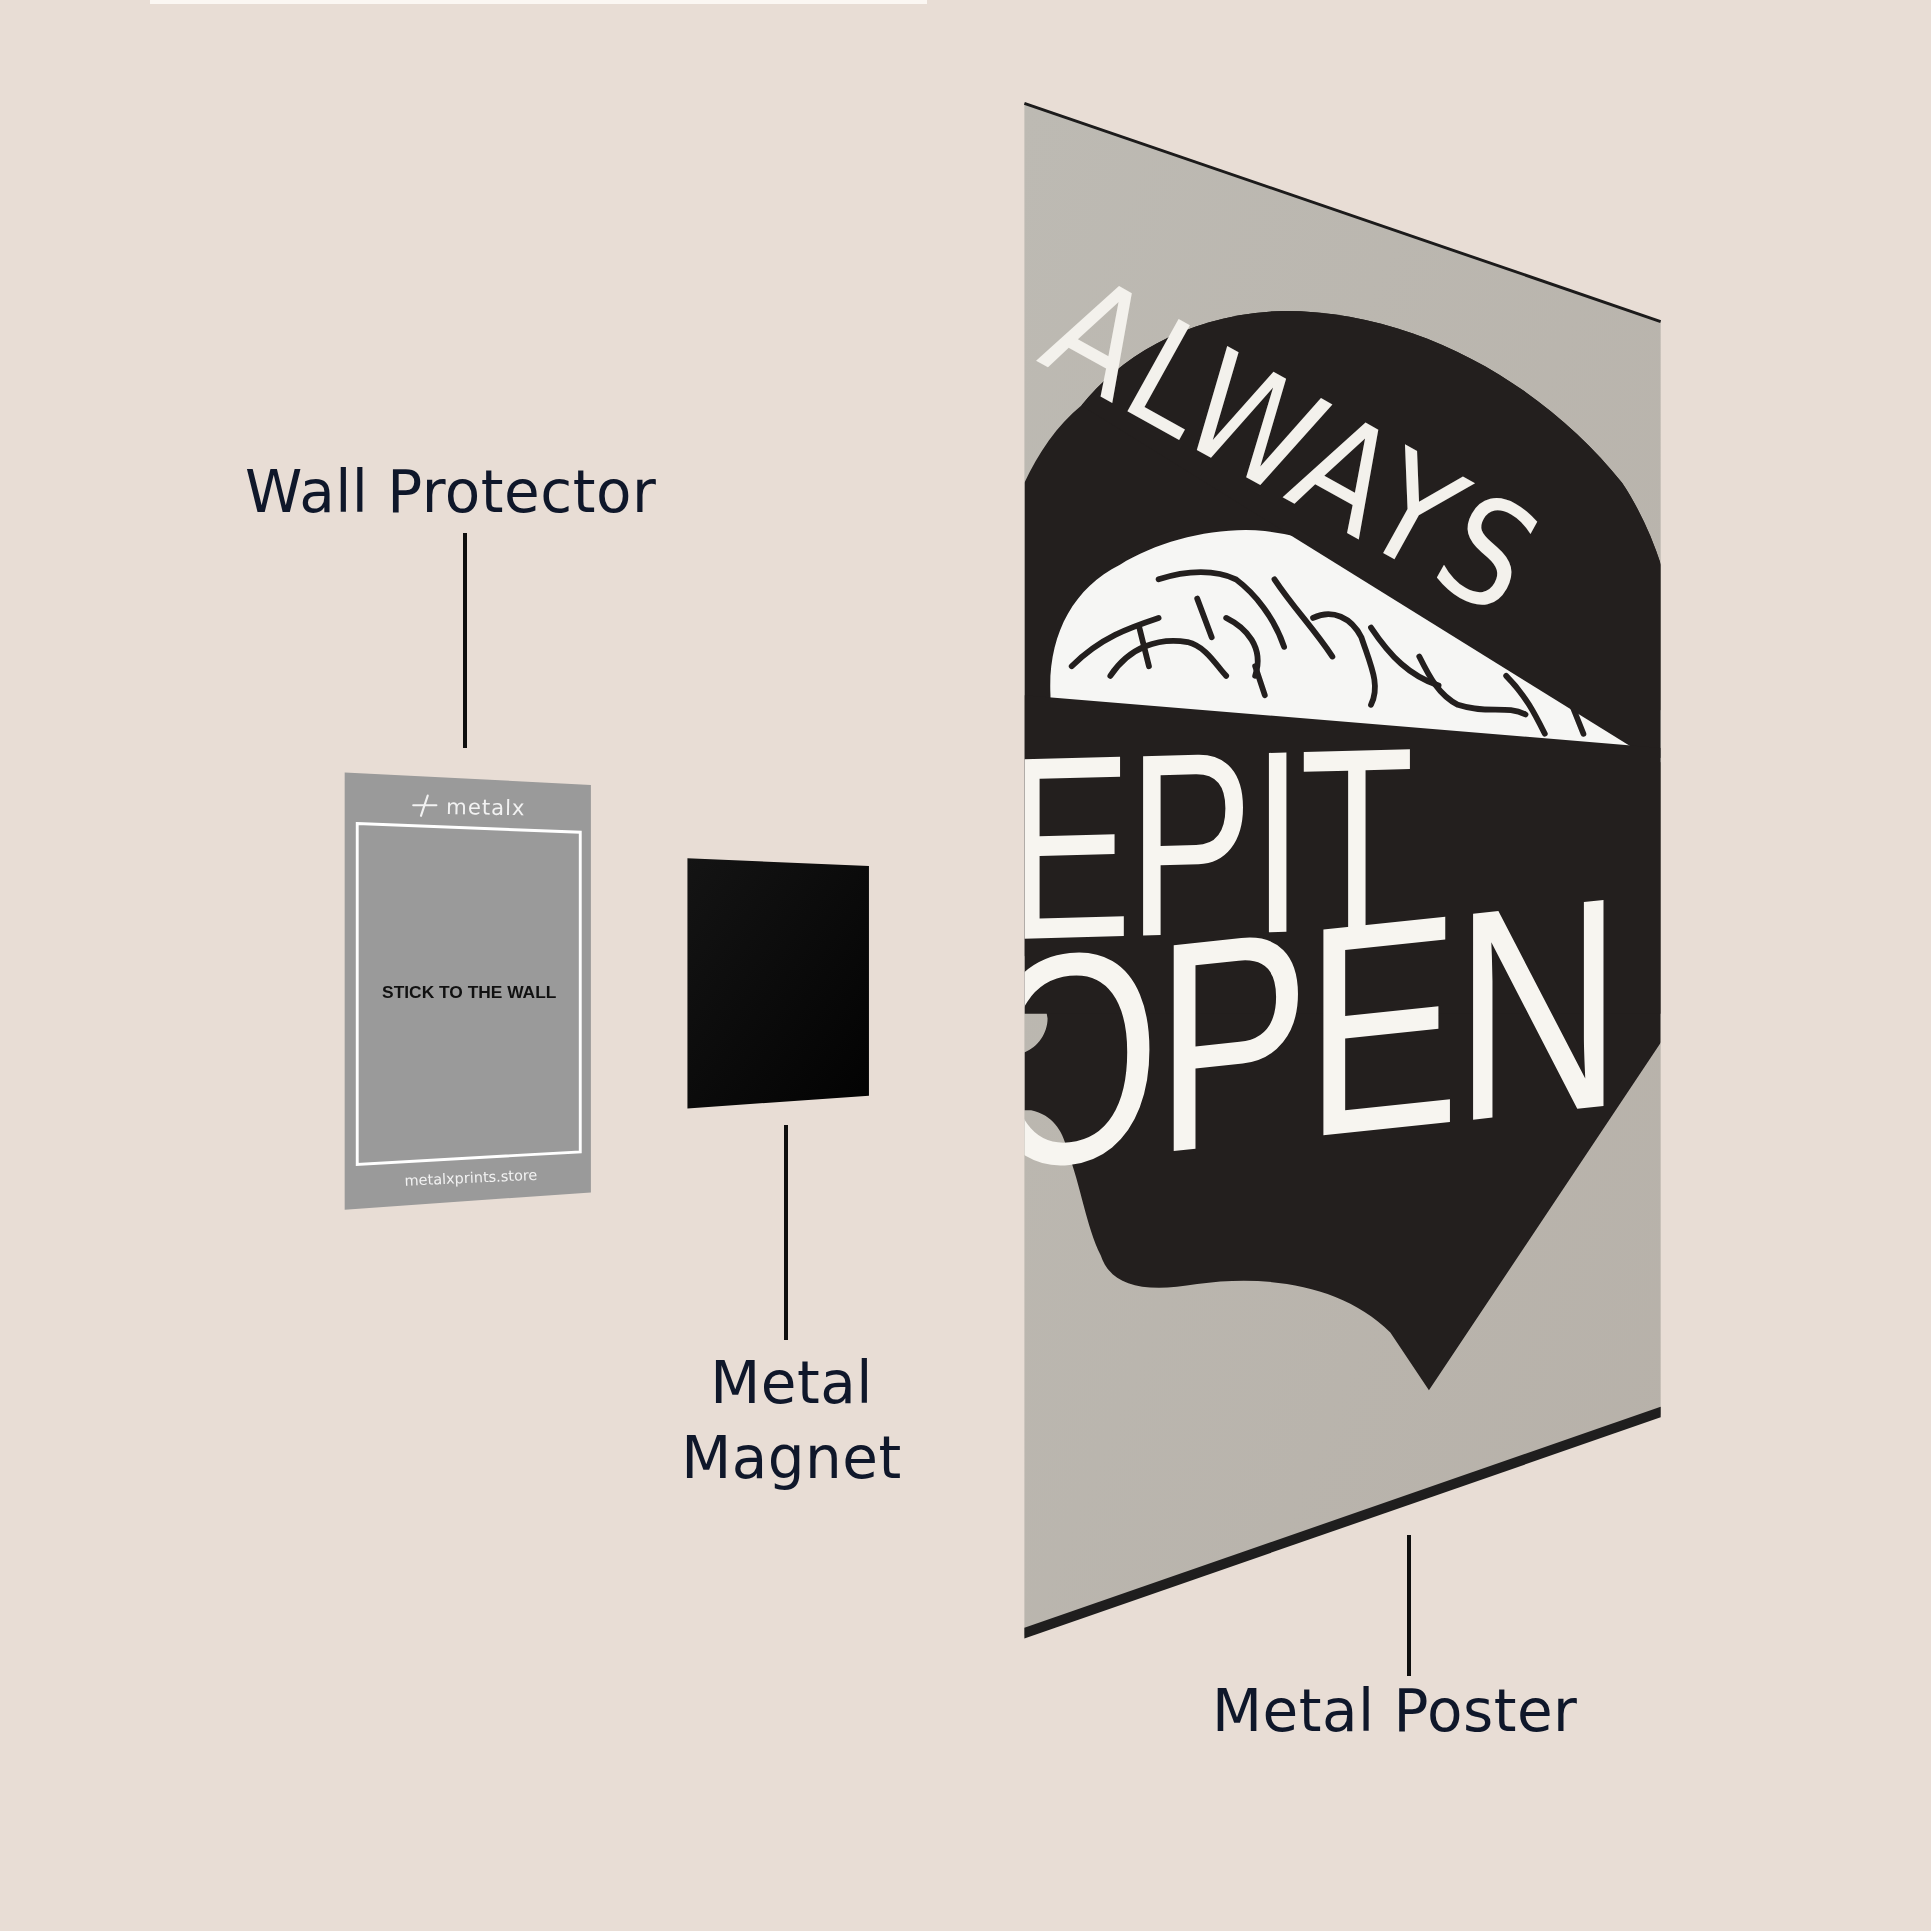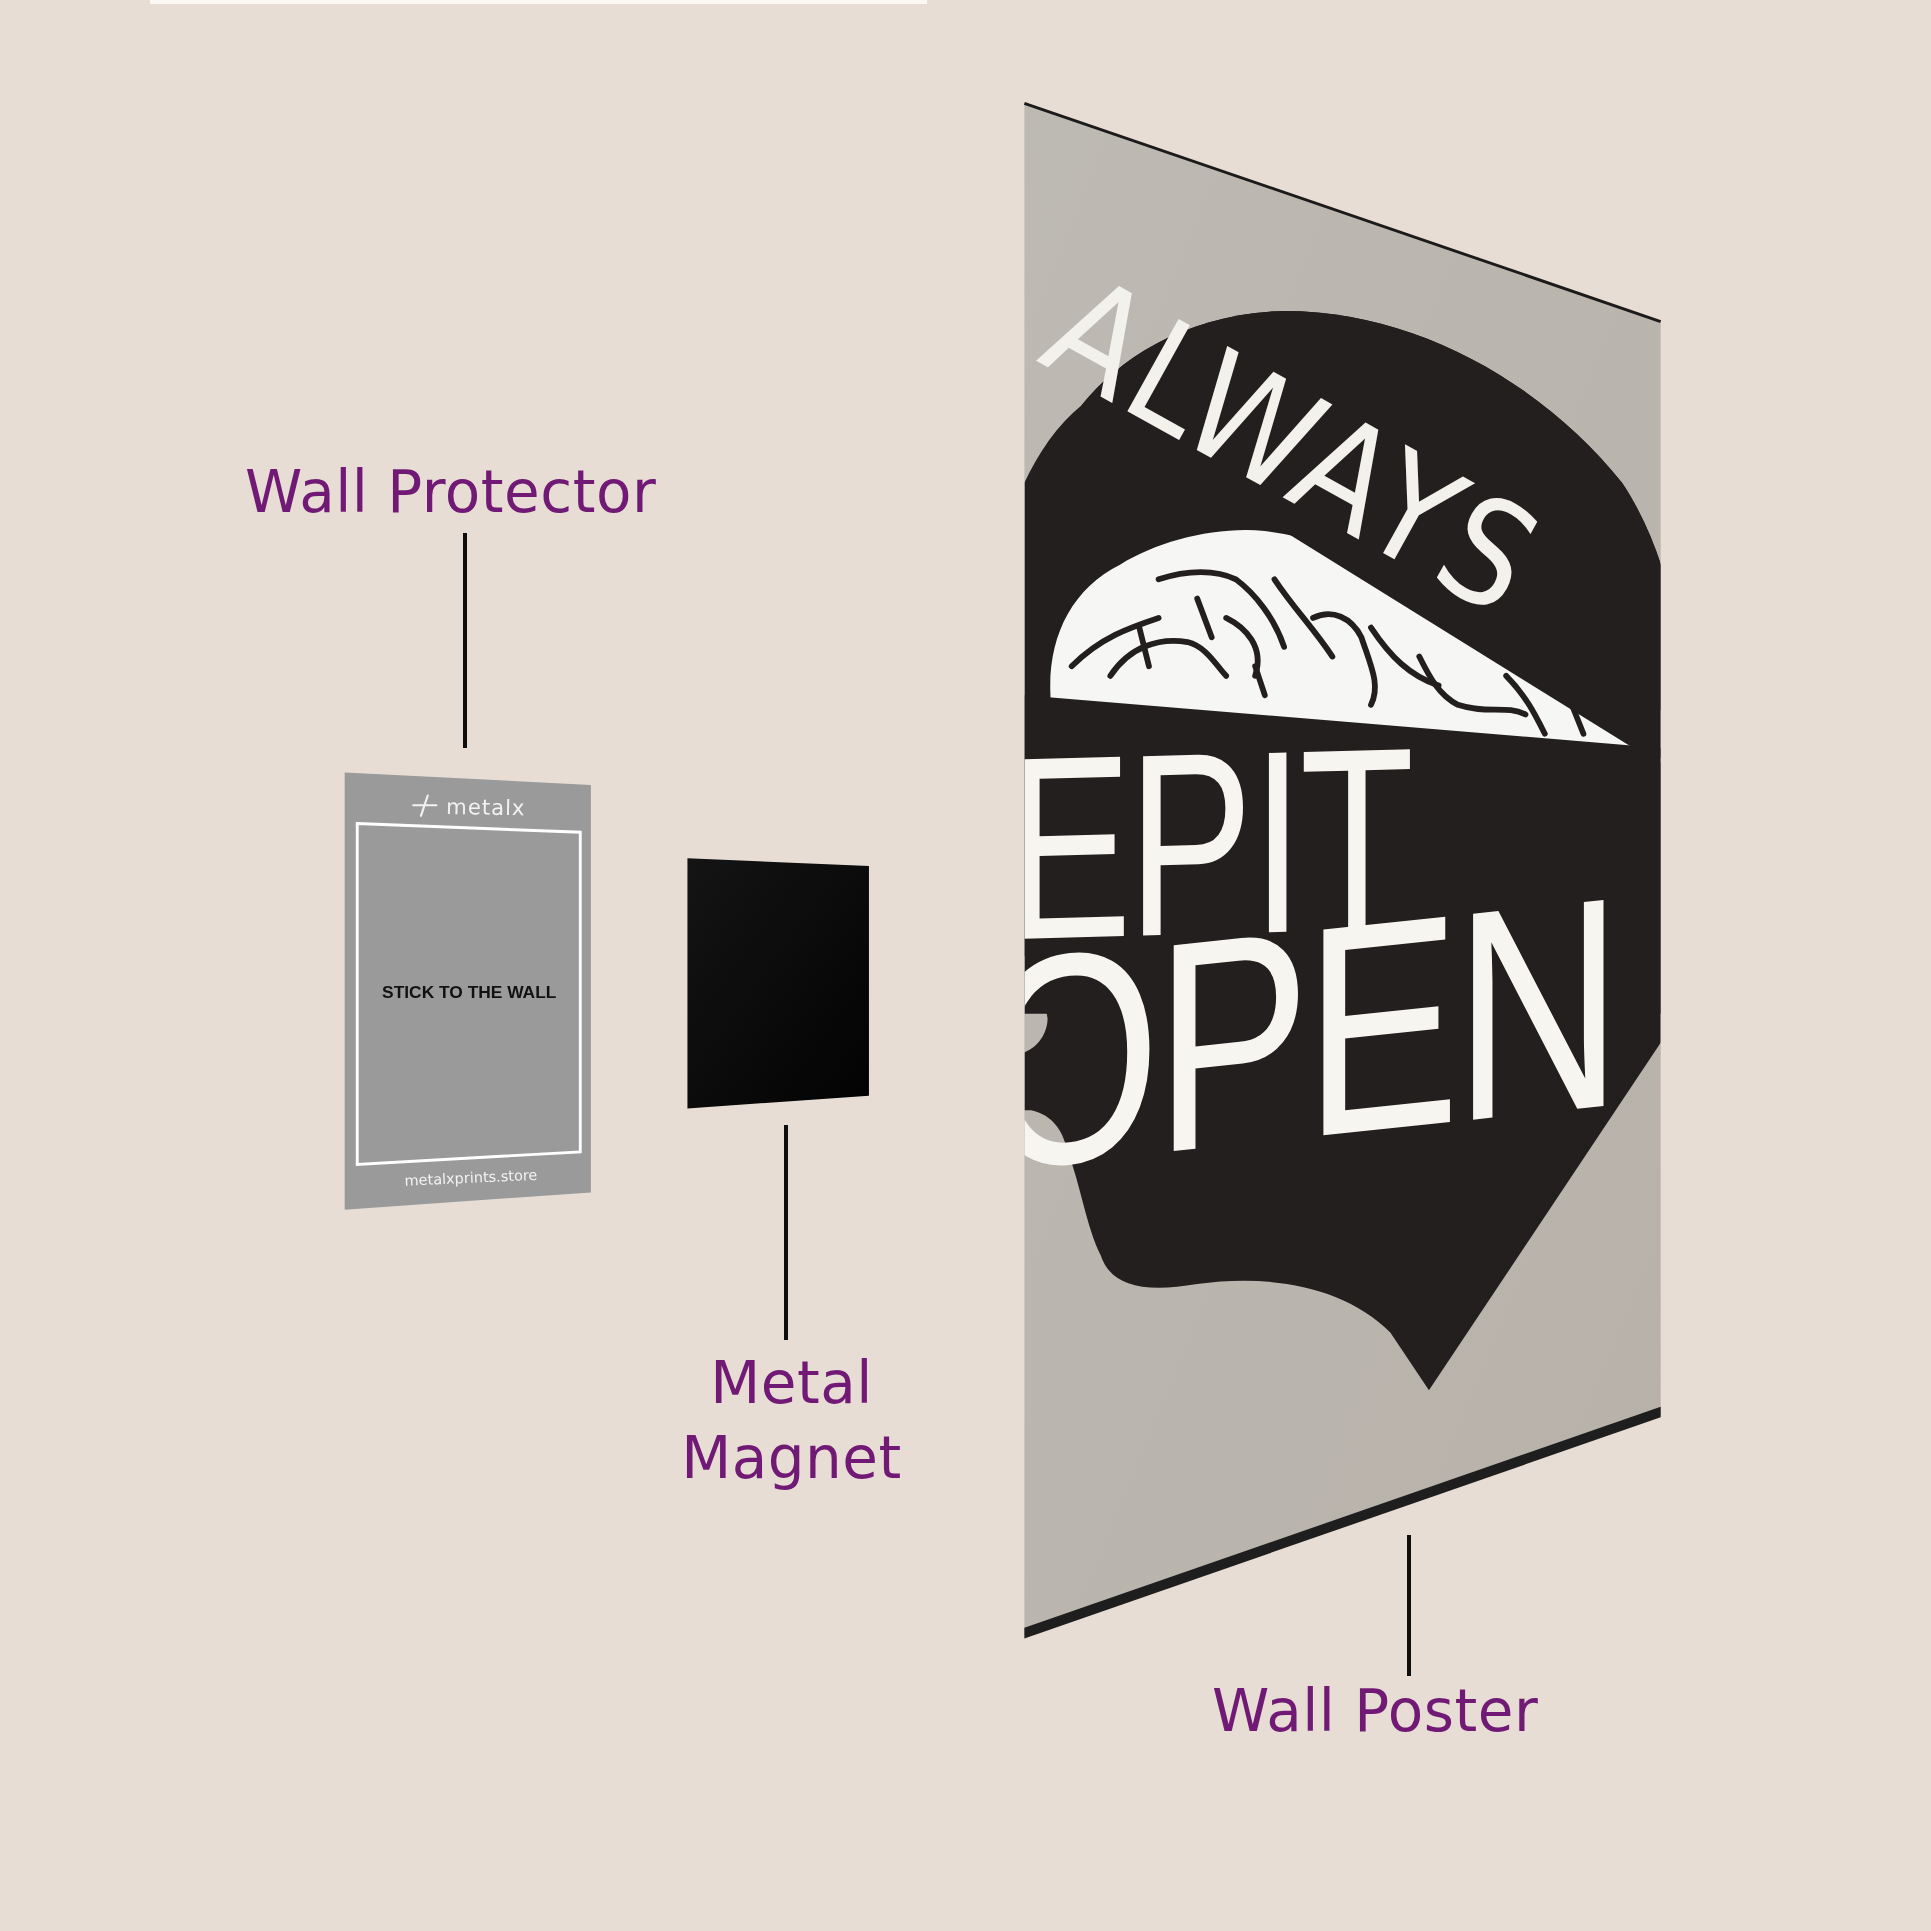--- a/index.html
+++ b/index.html
@@ -6,21 +6,21 @@
   body {
     width: 1931px; height: 1931px; position: relative; overflow: hidden;
     background: #E8DDD5;
     font-family: "DejaVu Sans", sans-serif;
   }
   .top-strip {
     position: absolute; left: 150px; top: 0; width: 777px; height: 3.9px;
     background: #FBF7F3;
   }
   .label {
-    position: absolute; color: #701a75;
+    position: absolute; color: #0f172a;
     font-family: "DejaVu Sans", sans-serif; font-weight: 400;
     font-size: 58px; letter-spacing: 0.5px; white-space: nowrap;
     line-height: 1;
   }
   .leader {
     position: absolute; width: 3.9px; background: #0E0E0E;
   }
   #wall-label { left: 245px; top: 463px; }
   #wall-leader { left: 463px; top: 533px; height: 215px; }
   #magnet-label { left: 666px; top: 1346px; text-align: center; width: 251px; line-height: 75px; white-space: normal; }
@@ -117,14 +117,14 @@
   </g>
 </svg>
 
 <div class="label" id="wall-label">Wall Protector</div>
 <div class="leader" id="wall-leader"></div>
 
 <div class="leader" id="magnet-leader"></div>
 <div class="label" id="magnet-label">Metal Magnet</div>
 
 <div class="leader" id="poster-leader"></div>
-<div class="label" id="poster-label">Wall Poster</div>
+<div class="label" id="poster-label">Metal Poster</div>
 
 
 </body></html>

